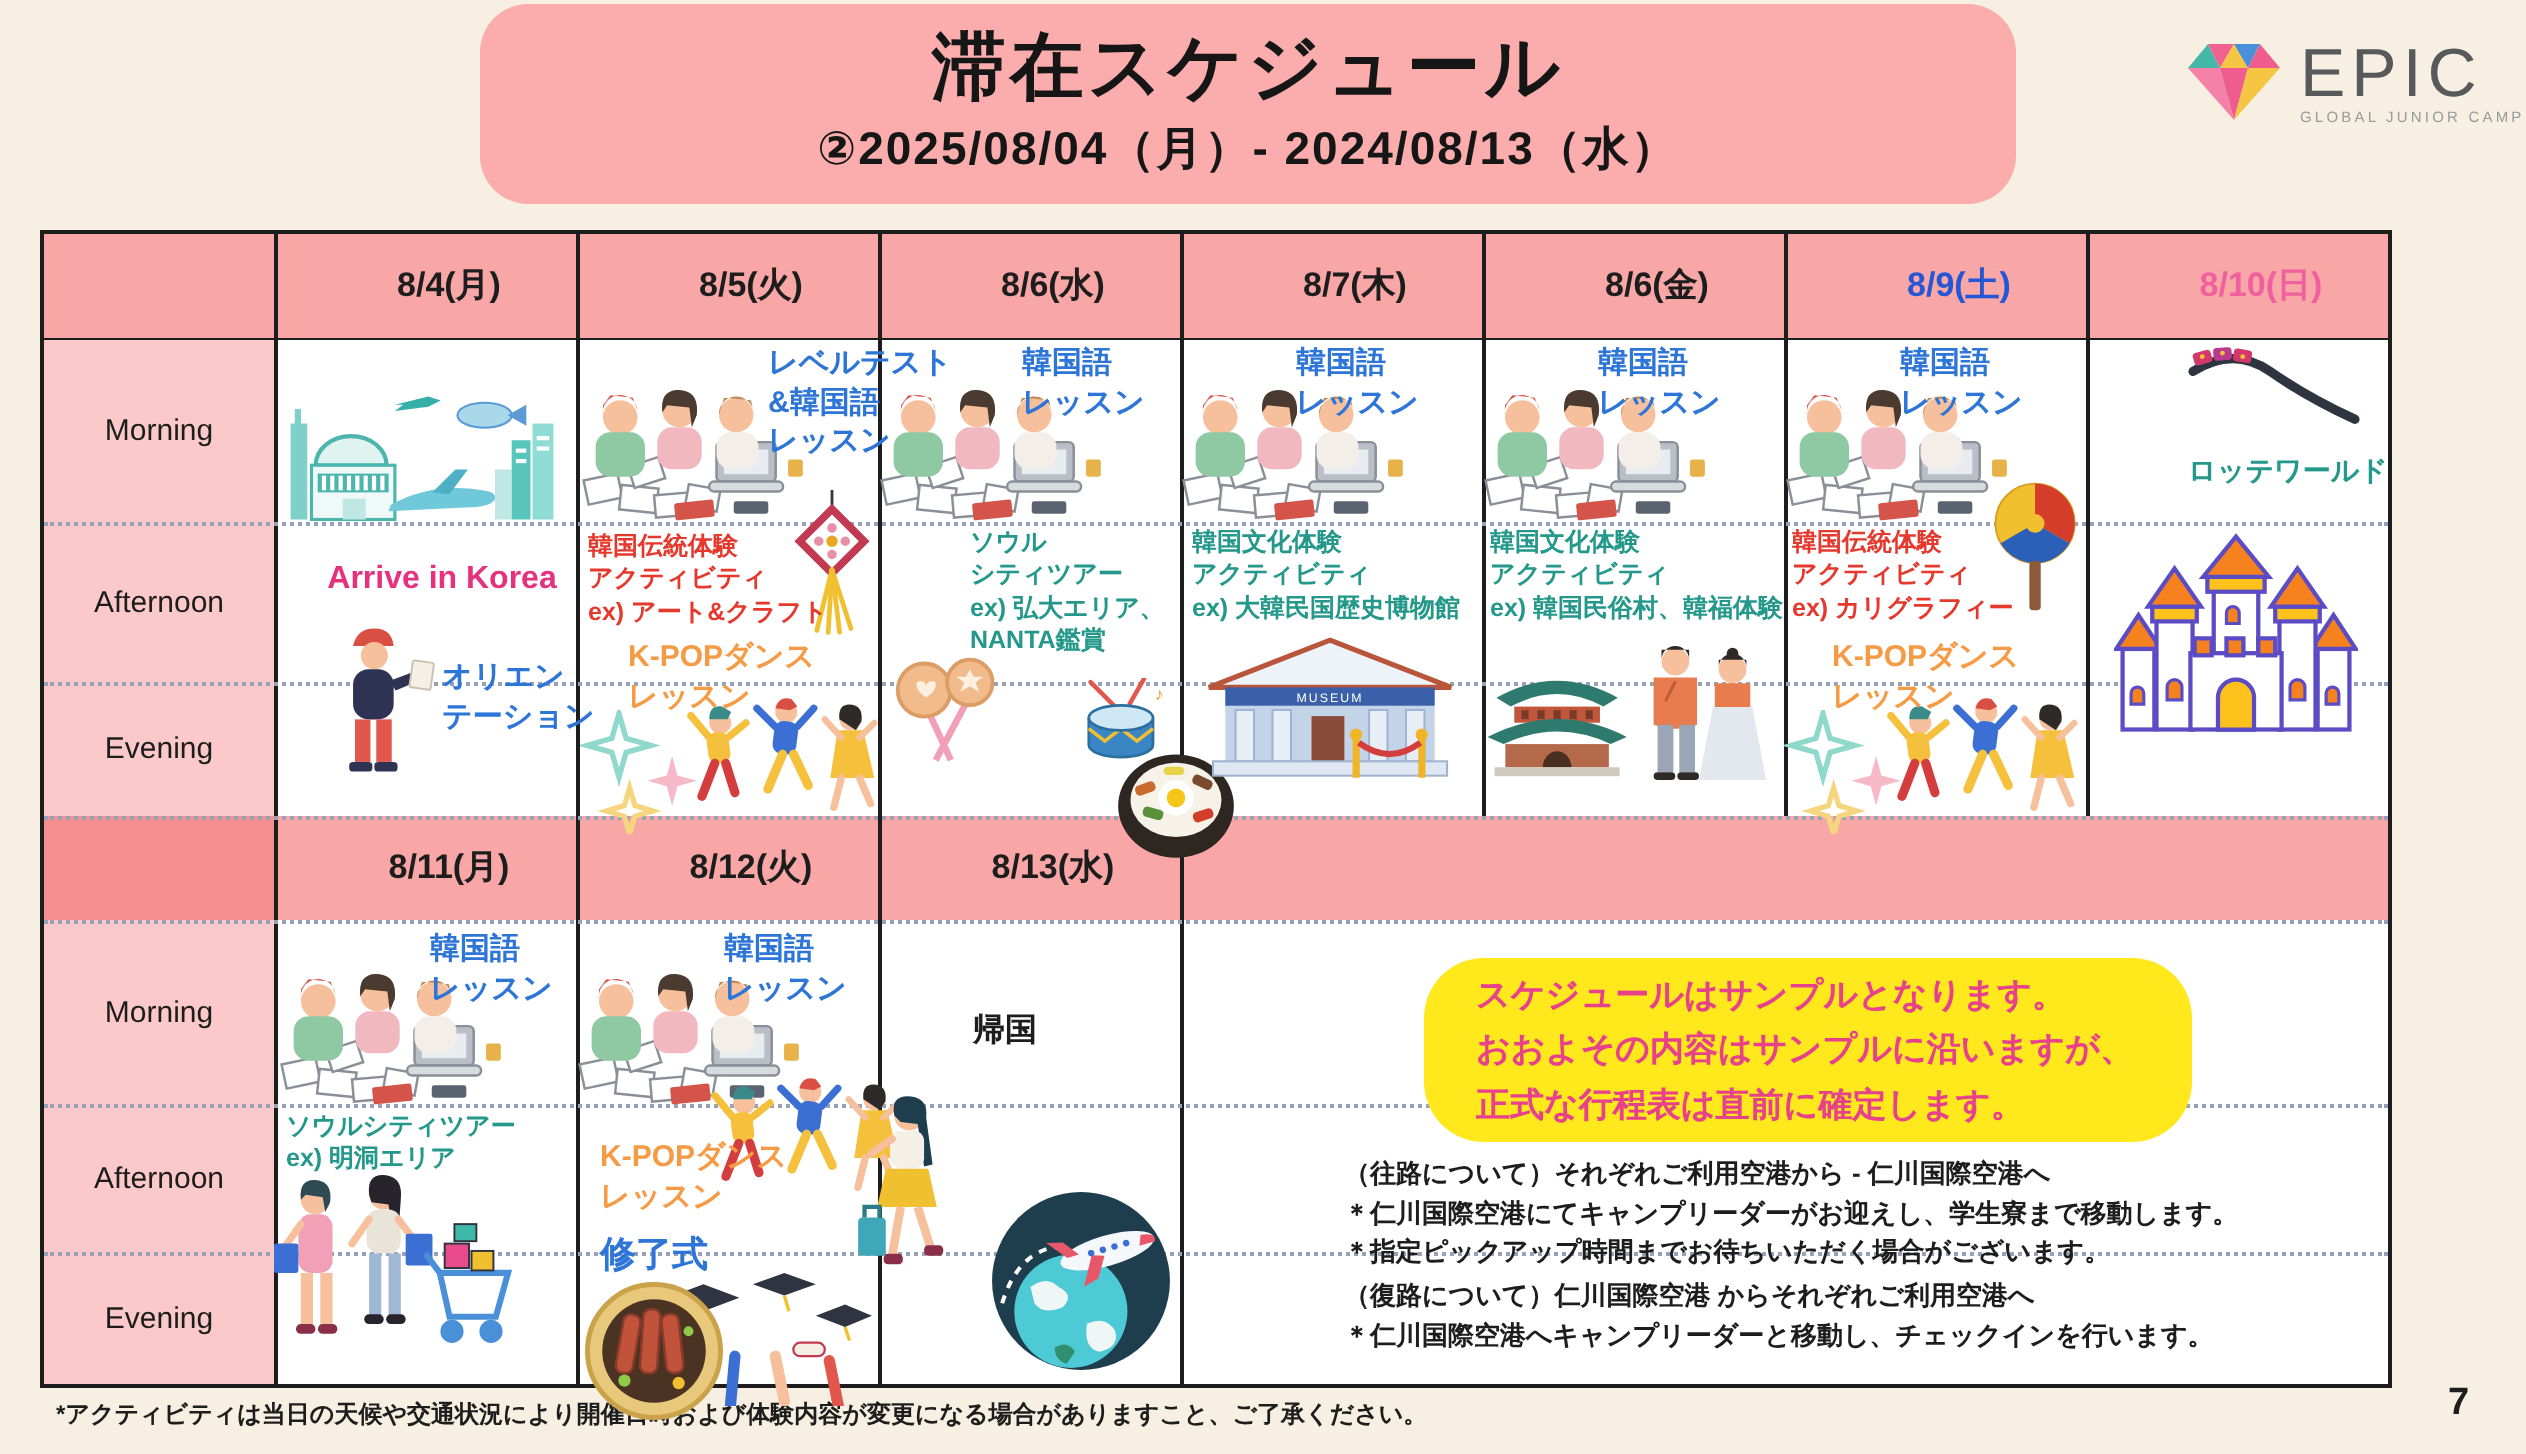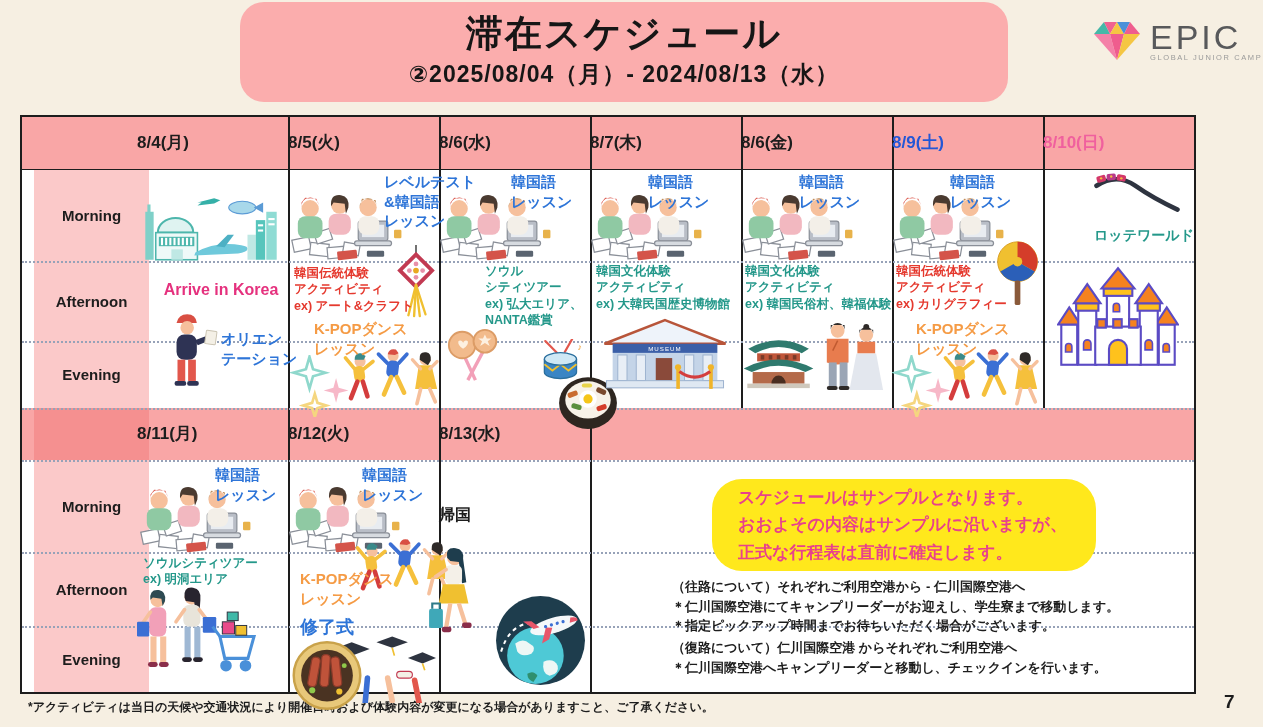--- a/index.html
+++ b/index.html
@@ -22,27 +22,27 @@
   .table{position:absolute;left:20px;top:115px;width:1172px;height:575px;background:#ffffff;border:2px solid #1d1d1d;box-sizing:content-box;}
   .band{position:absolute;left:0;width:1172px;height:52px;background:#f9a6a6;z-index:1;}
   .band.h1{top:0;}
   .band.h2{top:291px;}
   .hline{position:absolute;left:0;width:1172px;height:0;z-index:4;}
   .hline.solid{border-top:1.5px solid #1d1d1d;}
   .hline.dot{border-top:2px dotted #97a2b8;}
   .vline{position:absolute;width:1.5px;background:#1d1d1d;z-index:2;}
 
   .labelcol{position:absolute;left:0;top:0;width:115px;height:575px;z-index:3;}
-  .labelseg{position:absolute;left:12px;width:115px;display:flex;align-items:center;justify-content:center;
-            font-weight:bold;font-size:15px;color:#1d1d1d;background:#fbc9c9;}
+  .labelseg{position:absolute;left:0;width:115px;display:flex;align-items:center;justify-content:center;
+            font-weight:normal;font-size:15px;color:#1d1d1d;background:#fbc9c9;}
   .labelseg.hdr{background:#f9a6a6;}
   .labelseg.hdr2{background:#f59090;}
 
   .col{position:absolute;top:0;width:151px;height:575px;z-index:5;}
-  .date{position:absolute;left:0;top:0;width:151px;height:52px;line-height:52px;
+  .date{position:absolute;left:12px;top:0;width:151px;height:52px;line-height:52px;text-align:center;
         font-weight:bold;font-size:17px;color:#1d1d1d;}
   .date.r2{top:291px;}
   .date.sat{color:#2457d6;}
   .date.sun{color:#f0609e;}
 
   .ctext{position:absolute;font-weight:bold;z-index:6;}
   .pre{white-space:pre;line-height:1.3;}
   .t-blue{color:#2e75d8;font-size:15px;}
   .t-red{color:#e5392e;font-size:12.5px;}
   .t-orange{color:#f59b45;font-size:15px;}
@@ -490,21 +490,21 @@
     <rect x="38" y="15" width="10" height="5" rx="2" fill="#7a4a2e" transform="rotate(25 43 17)"></rect>
     <rect x="38" y="31" width="10" height="5" rx="2" fill="#d43d2a" transform="rotate(-18 43 33)"></rect>
     <rect x="24" y="10" width="10" height="4" rx="2" fill="#e8d44a"></rect>
   </g>
   <circle cx="30" cy="25" r="8.5" fill="#ffffff"></circle>
   <circle cx="30" cy="25" r="4.5" fill="#f5c518"></circle>
 </svg>
 </span></div>
 
       <div class="date r2">8/13(水)</div>
-      <div class="ctext" style="left:0;top:388px;width:127px;text-align:left;color:#1d1d1d;font-size:16px">帰国</div>
+      <div class="ctext" style="left:0;top:388px;width:127px;text-align:center;color:#1d1d1d;font-size:16px">帰国</div>
       <div class="ill" style="left:-10px;top:428px"><span>
 <svg viewBox="0 0 45 95" width="48" height="101">
   <circle cx="24" cy="12" r="7" fill="#f6c09c"></circle>
   <path d="M17,12 q-2,-10 8,-9 q8,1 7,10 l3,22 -4,1 -3,-20 -8,-1 z" fill="#1e3d4d"></path>
   <rect x="15" y="19" width="16" height="18" rx="5" fill="#f4f0e8"></rect>
   <line x1="16" y1="23" x2="6" y2="30" stroke="#f6c09c" stroke-width="3.5" stroke-linecap="round"></line>
   <path d="M13,37 h20 l4,18 h-28 z" fill="#f0c030"></path>
   <line x1="20" y1="55" x2="16" y2="78" stroke="#f6c09c" stroke-width="4"></line>
   <line x1="28" y1="55" x2="34" y2="74" stroke="#f6c09c" stroke-width="4"></line>
   <rect x="12" y="77" width="9" height="5" rx="2" fill="#8a2e4a"></rect>

